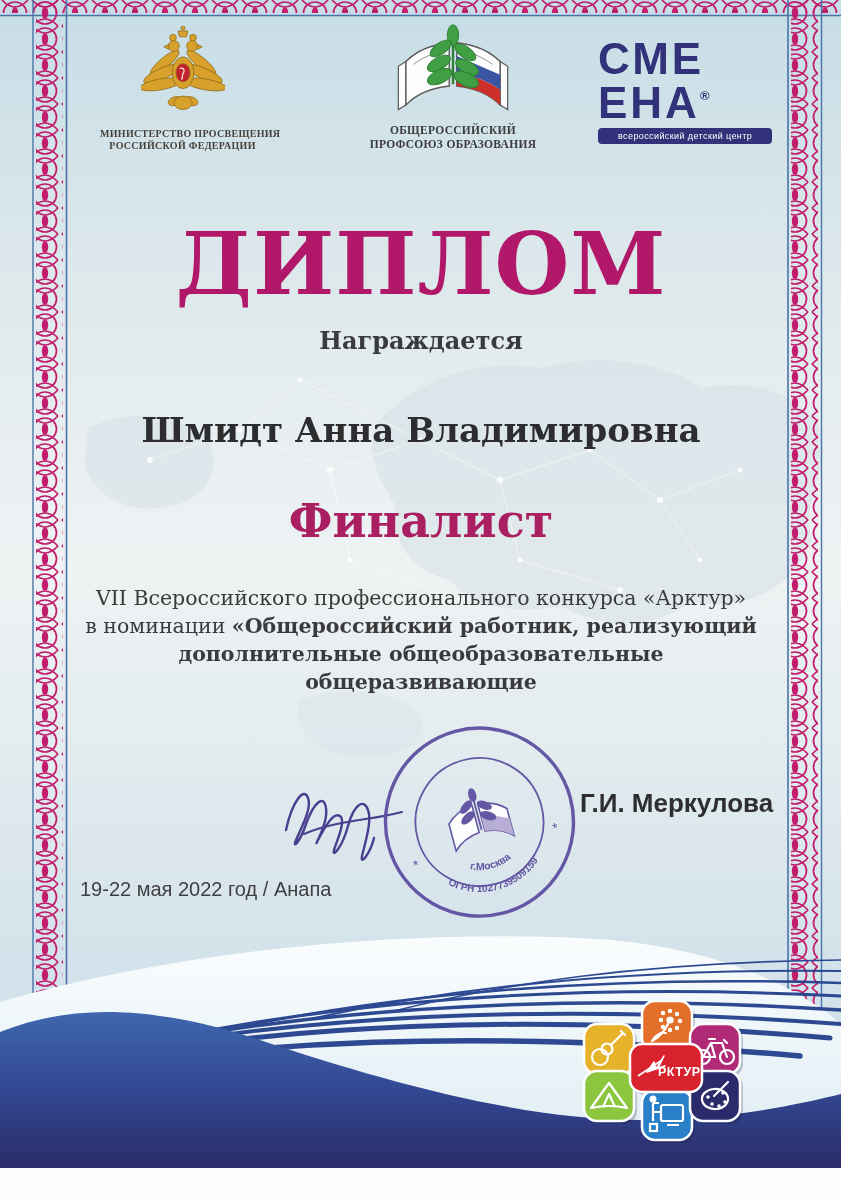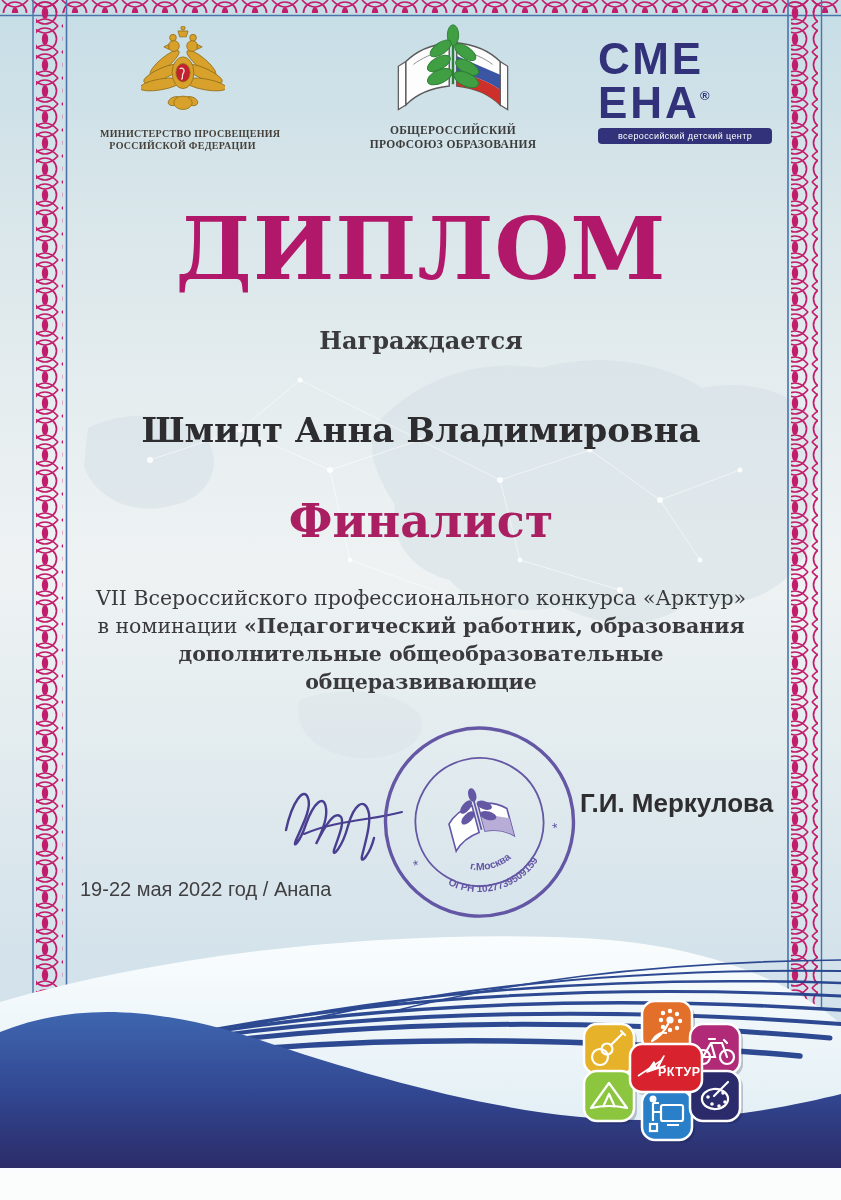--- a/index.html
+++ b/index.html
@@ -16,21 +16,21 @@
   .logo-caption{font-family:"Liberation Serif",serif;font-weight:bold;color:#46413a;
     font-size:10px;line-height:12px;letter-spacing:.3px;margin-top:6px;white-space:nowrap;}
   .logo-union .logo-caption{font-size:11.5px;line-height:13.5px;color:#3c3c3c;margin-top:4px;}
   .smena{position:absolute;left:598px;top:40px;width:178px;color:#32327a;}
   .smena-word{font-weight:bold;font-size:44px;line-height:37px;letter-spacing:3px;}
   .smena-reg{font-size:13px;vertical-align:18px;letter-spacing:0;}
   .smena-tag{display:inline-block;background:#32327a;color:#fff;font-size:9px;letter-spacing:.4px;
     padding:3px 20px;border-radius:4px;margin-top:7px;white-space:nowrap;}
   
   .ctext{position:absolute;left:62px;width:718px;text-align:center;}
-  .title{top:198px;font-family:"DejaVu Serif",serif;font-weight:bold;font-size:86px;
+  .title{top:213px;font-family:"DejaVu Serif",serif;font-weight:bold;font-size:86px;
     letter-spacing:1px;color:#b2186a;}
   .subtitle{top:326px;font-family:"DejaVu Serif",serif;font-weight:bold;font-size:24px;color:#3a3a3c;}
   .recipient{top:410px;font-family:"DejaVu Serif",serif;font-weight:bold;font-size:34px;color:#2d2d2f;}
   .award{top:494px;font-family:"DejaVu Serif",serif;font-weight:bold;font-size:46px;color:#aa1e62;}
   .bodytext{top:584px;font-family:"DejaVu Serif",serif;font-size:20.5px;line-height:28px;color:#3a3a3c;}
   .bodytext .b{font-weight:bold;}
   
   .sign-pos{position:absolute;left:80px;top:768px;font-size:18.5px;line-height:23.5px;color:#414143;}
   .signer{position:absolute;left:580px;top:788px;font-size:26px;font-weight:bold;color:#2e2e30;}
   .dateplace{position:absolute;left:80px;top:878px;font-size:20px;color:#3f3f41;}
@@ -158,21 +158,21 @@
     <div class="smena-word"><span>ЕНА</span><span class="smena-reg">®</span></div>
     <div class="smena-tag">всероссийский детский центр</div>
   </div>
 
   <div class="ctext title">ДИПЛОМ</div>
   <div class="ctext subtitle">Награждается</div>
   <div class="ctext award">Финалист</div>
   <div class="ctext recipient">Шмидт Анна Владимировна</div>
   <div class="ctext bodytext">
     <div>VII Всероссийского профессионального конкурса «Арктур»</div>
-    <div><span>в номинации</span> <span class="b">«Педагогический работник, образования</span></div>
+    <div><span>в номинации</span> <span class="b">«Общероссийский работник, реализующий</span></div>
     <div class="b">дополнительные общеобразовательные общеразвивающие</div>
   </div>
 
 
   <svg class="signature-svg" viewBox="0 0 140 115" width="140" height="115">
     <g stroke="#493e90" stroke-width="2.4" fill="none" stroke-linecap="round">
       <path d="M10,68 C16,40 28,24 32,36 C36,46 26,64 20,78 C16,88 24,80 30,62 C38,40 48,32 50,46 C52,58 44,74 40,82 C50,62 58,50 64,54 C70,58 62,76 58,88 C56,96 66,86 72,64 C78,42 88,36 92,48 C96,58 90,78 86,94 C84,104 94,92 98,76"></path>
       <path d="M28,72 C60,58 98,58 126,50" stroke-width="2"></path>
     </g>
   </svg>

